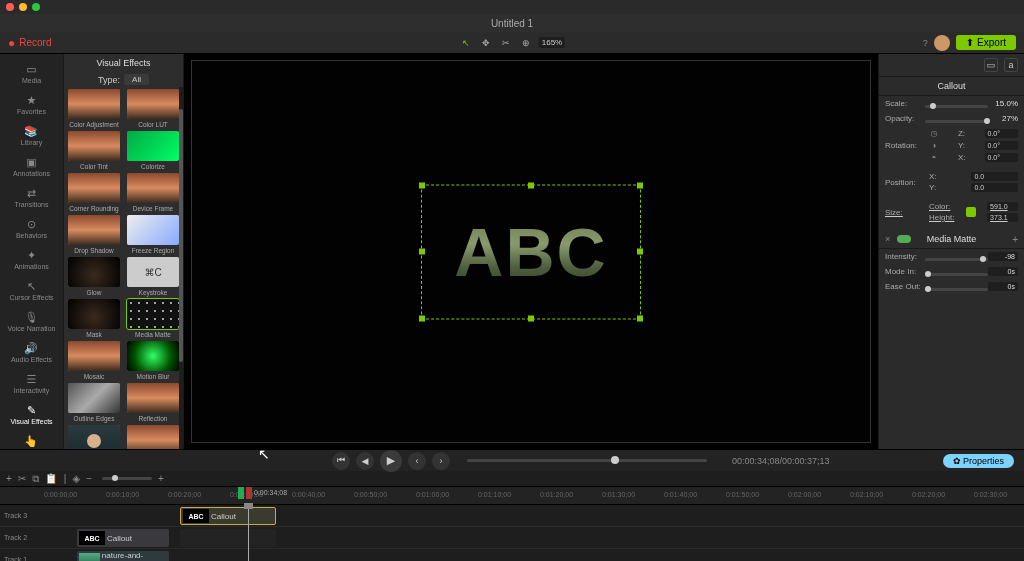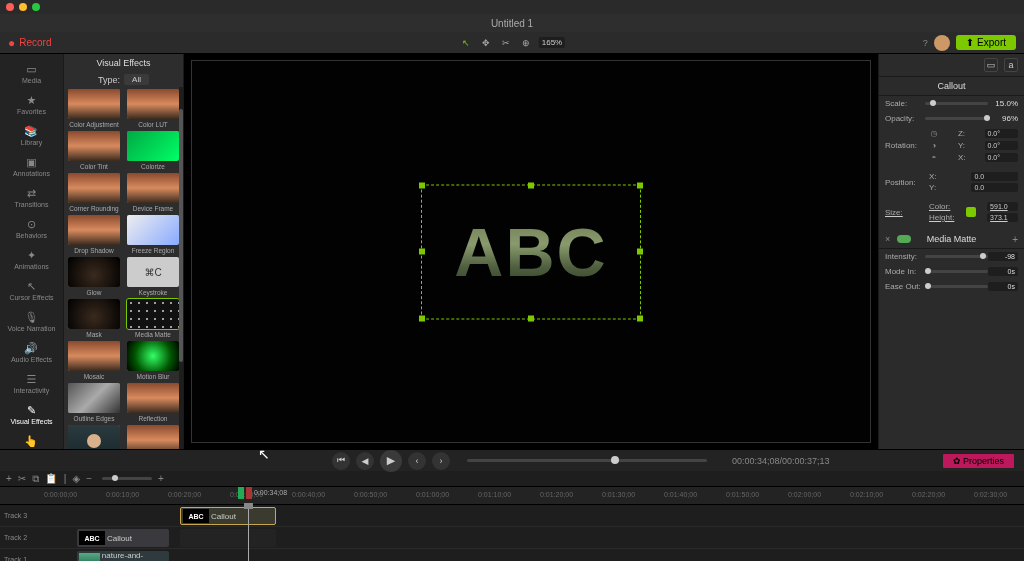--- a/index.html
+++ b/index.html
@@ -54,40 +54,40 @@
   .sel-handle { position: absolute; width: 6px; height: 6px; background: #7cc900; }
   .abc-text { font-size: 68px; font-weight: 900; background: linear-gradient(180deg,#6b7a4e 0%,#8a9a6e 40%,#4e5e3e 70%,#2e3e1e 100%); -webkit-background-clip: text; background-clip: text; color: transparent; letter-spacing: 2px; }
 
   .right-props { width: 146px; background: #2b2b2b; border-left: 1px solid #1a1a1a; display: flex; flex-direction: column; }
   .props-toggle { display: flex; justify-content: flex-end; gap: 6px; padding: 4px 6px; border-bottom: 1px solid #1a1a1a; }
   .props-toggle .ico { width: 14px; height: 14px; display: flex; align-items: center; justify-content: center; border: 1px solid #444; border-radius: 2px; font-size: 9px; cursor: pointer; }
   .prop-section-title { text-align: center; padding: 4px; font-size: 9px; color: #ddd; border-bottom: 1px solid #1a1a1a; position: relative; }
   .prop-section-title .close { position: absolute; left: 6px; top: 4px; font-size: 9px; color: #888; cursor: pointer; }
   .prop-section-title .toggle { position: absolute; left: 18px; top: 5px; width: 14px; height: 8px; background: #5a5; border-radius: 4px; }
   .prop-section-title .plus { position: absolute; right: 6px; top: 4px; font-size: 10px; color: #888; cursor: pointer; }
-  .prop-row { display: flex; align-items: center; justify-content: space-between; padding: 3px 6px; font-size: 8px; color: #aaa; }
+  .prop-row { display: flex; align-items: flex-end; justify-content: space-between; padding: 3px 6px; font-size: 8px; color: #aaa; }
   .prop-row .lbl { flex: 0 0 40px; }
   .prop-row .slider { flex: 1; height: 3px; background: #444; position: relative; border-radius: 2px; }
   .prop-row .slider .th { position: absolute; width: 6px; height: 6px; background: #ccc; border-radius: 50%; top: -2px; }
   .prop-row .val { flex: 0 0 30px; text-align: right; color: #ddd; }
   .prop-subgrid { display: grid; grid-template-columns: 1fr auto auto; gap: 2px 4px; padding: 2px 6px; font-size: 8px; align-items: center; }
   .prop-subgrid .cell { color: #aaa; }
   .numbox { background: #1e1e1e; padding: 1px 3px; border-radius: 2px; font-size: 7px; color: #ccc; }
   .rot-icon { width: 10px; height: 10px; display: inline-flex; align-items: center; justify-content: center; color: #888; font-size: 8px; }
   .prop-sel { background: #1e1e1e; padding: 2px 4px; border-radius: 2px; font-size: 8px; flex: 1; display: flex; justify-content: space-between; }
   .link-icon { width: 10px; height: 10px; background: #7cc900; border-radius: 2px; }
 
   .playback { height: 22px; background: #232323; border-top: 1px solid #000; display: flex; align-items: center; padding: 0 10px; position: relative; }
   .play-ctrls { position: absolute; left: 50%; transform: translateX(-180px); display: flex; gap: 6px; align-items: center; }
   .play-btn { width: 18px; height: 18px; border-radius: 50%; background: #333; display: flex; align-items: center; justify-content: center; color: #ccc; cursor: pointer; font-size: 9px; }
   .play-btn.main { width: 22px; height: 22px; background: #3a3a3a; font-size: 11px; }
   .scrubber { position: absolute; left: 50%; transform: translateX(-45px); width: 240px; height: 3px; background: #444; border-radius: 2px; }
   .scrubber .th { position: absolute; width: 8px; height: 8px; background: #ccc; border-radius: 50%; top: -3px; left: 60%; }
   .timecode { position: absolute; left: 50%; transform: translateX(220px); font-size: 9px; color: #888; }
-  .btn-props { position: absolute; right: 10px; background: #be185d; color: #000; padding: 2px 10px; border-radius: 1px; font-size: 9px; cursor: pointer; }
+  .btn-props { position: absolute; right: 10px; background: #7dd3fc; color: #000; padding: 2px 10px; border-radius: 7px; font-size: 9px; cursor: pointer; }
   .cursor-arrow { position: absolute; left: 258px; top: -4px; color: #fff; font-size: 14px; pointer-events: none; }
 
   .timeline-tools { height: 16px; background: #1e1e1e; display: flex; align-items: center; padding: 0 6px; gap: 6px; border-bottom: 1px solid #000; }
   .timeline-tools .t-ico { font-size: 10px; color: #888; cursor: pointer; }
   .timeline-tools .zoom { margin-left: 4px; width: 50px; height: 3px; background: #444; border-radius: 2px; position: relative; }
   .timeline-tools .zoom .th { position: absolute; width: 6px; height: 6px; background: #ccc; border-radius: 50%; top: -2px; left: 20%; }
 
   .timeline-ruler { height: 18px; background: #232323; display: flex; position: relative; border-bottom: 1px solid #000; }
   .ruler-labels { position: absolute; left: 44px; right: 0; top: 0; height: 100%; }
   .ruler-tick { position: absolute; font-size: 7px; color: #666; top: 4px; }
@@ -351,21 +351,21 @@
       <div class="slider">
           <div class="th" style="left:8%;"></div>
         </div>
       <span class="val">15.0%</span>
     </div>
     <div class="prop-row">
       <span class="lbl">Opacity:</span>
       <div class="slider">
           <div class="th" style="left:94%;"></div>
         </div>
-      <span class="val">96%</span>
+      <span class="val">27%</span>
     </div>
     <div class="prop-subgrid" style="grid-template-columns:40px auto auto auto;">
       <span class="cell" style="grid-row:span 3;">Rotation:</span>
       <span class="rot-icon">◷</span>
         <span class="cell">Z:</span>
         <span class="numbox">0.0°</span>
       <span class="rot-icon">◑</span>
         <span class="cell">Y:</span>
         <span class="numbox">0.0°</span>
       <span class="rot-icon">◓</span>

